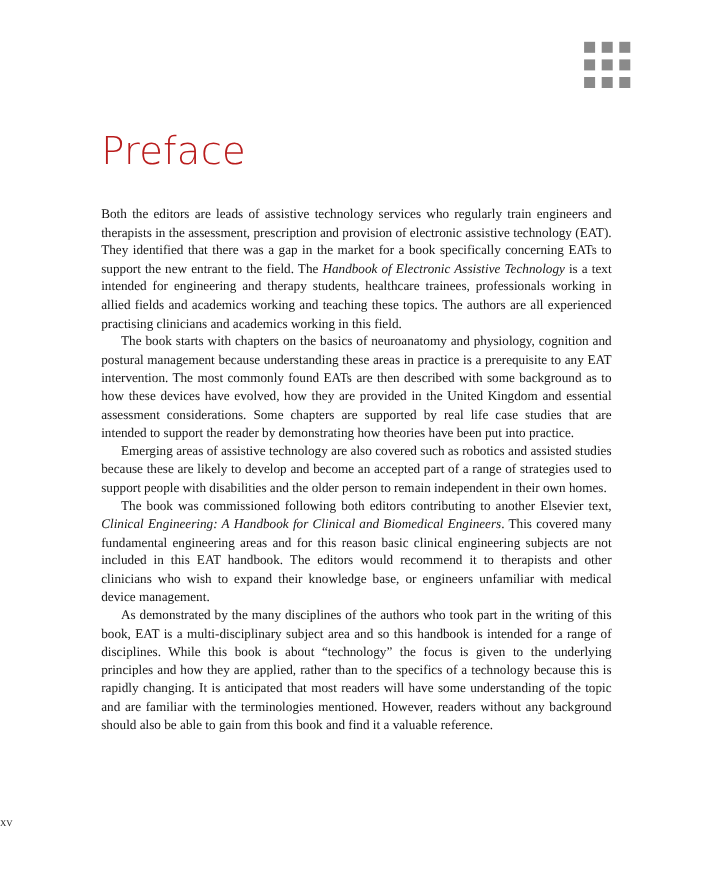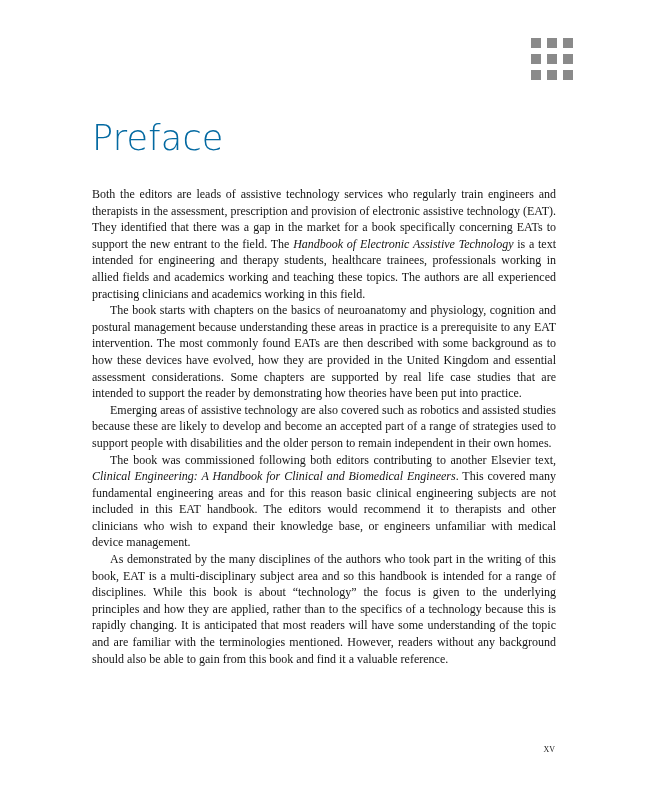--- a/index.html
+++ b/index.html
@@ -37,21 +37,21 @@
     background: #8a8a8a;
   }
   .page-title {
     position: absolute;
     top: 95px;
     left: 92px;
     font-family: "DejaVu Sans", sans-serif;
     font-weight: 300;
     font-size: 35px;
     letter-spacing: 0.2px;
-    color: #0369a1;
+    color: #b91c1c;
   }
   .body-text {
     position: absolute;
     top: 186px;
     left: 92px;
     width: 464px;
     font-size: 12px;
     line-height: 16.6px;
     text-align: justify;
     color: #141414;
@@ -63,21 +63,21 @@
     text-indent: 18px;
   }
   .body-text i {
     font-style: italic;
   }
   .folio {
     position: absolute;
     top: 742px;
     left: 0;
     width: 555px;
-    text-align: right;
+    text-align: left;
     font-size: 11px;
     font-variant: small-caps;
     color: #1a1a1a;
   }
 </style>
 </head>
 <body>
 
 <div class="page">
 

